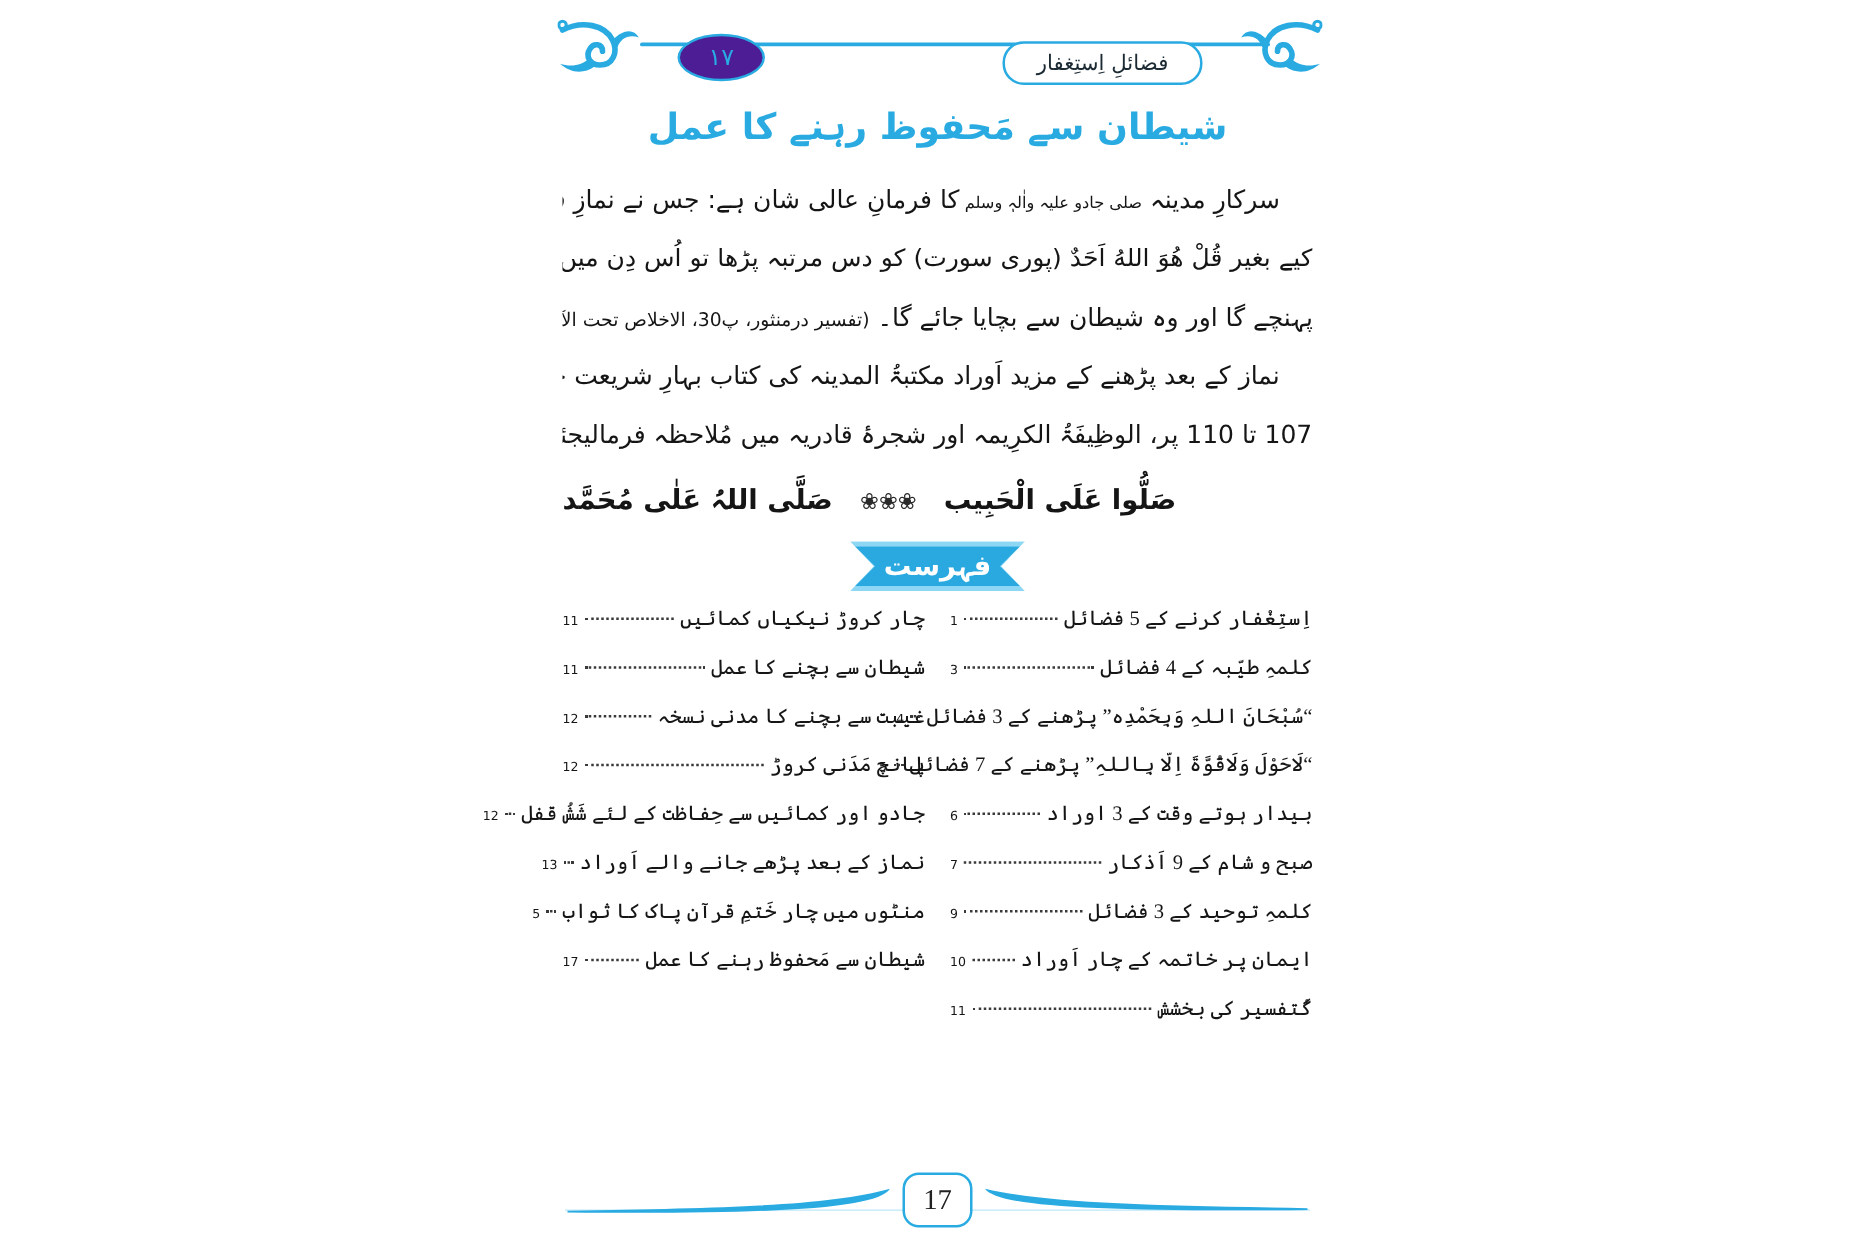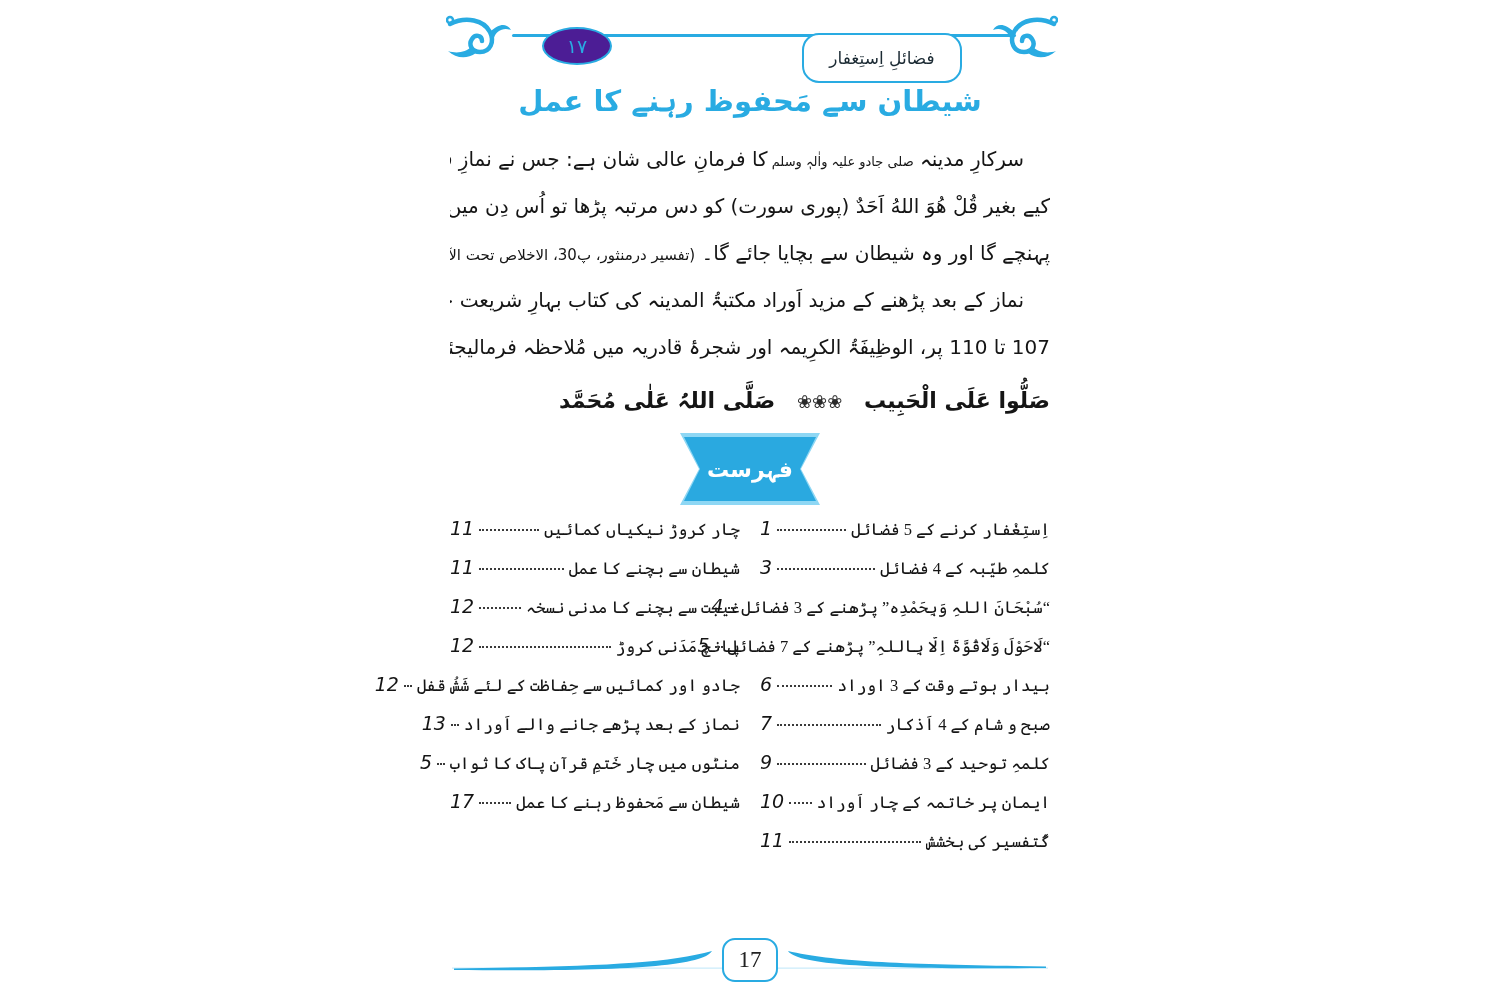--- a/index.html
+++ b/index.html
@@ -11,61 +11,61 @@
   .header { position:relative; height:54px; }
   .header-line { position:absolute; left:62px; right:34px; top:20px; height:3px;
                  background:var(--accent); border-radius:2px; }
   .flourish { position:absolute; top:0; width:66px; height:48px; }
   .flourish.left { left:-4px; transform:scaleX(-1); }
   .flourish.right { right:-8px; }
   .page-oval { position:absolute; left:92px; top:13px; width:70px; height:38px;
                background:#4c1d95; border:2.5px solid var(--accent); border-radius:50%;
                display:flex; align-items:center; justify-content:center;
                color:var(--accent); font-size:19px; }
-  .title-box { position:absolute; right:88px; top:19px; width:160px; height:50px;
+  .title-box { position:absolute; right:88px; top:19px; width:160px; height:35px;
                background:#fff; border:2px solid var(--accent); border-radius:17px;
                display:flex; align-items:center; justify-content:center;
                font-size:17px; color:#1b2a33; direction:rtl; }
 
   
   .main-heading { margin-top:16px; text-align:center; direction:rtl;
                   color:var(--accent); font-size:29px; font-weight:bold; height:48px; }
 
   
   .body-text { margin-top:4px; direction:rtl; font-size:20px; }
   .body-line { height:47px; line-height:47px; white-space:nowrap;
                text-align:justify; text-align-last:justify; overflow:hidden; }
   .body-line.last { text-align:right; text-align-last:right; }
   .body-line.indent { padding-right:26px; }
   .honorific { font-size:13px; }
   .cite { font-size:15px; }
 
   
-  .salawat { margin-top:8px; direction:rtl; text-align:right; font-weight:bold;
+  .salawat { margin-top:8px; direction:rtl; text-align:left; font-weight:bold;
              font-size:22px; height:44px; line-height:44px; }
   .salawat .flowers { color:#2b2b2b; font-size:18px; margin:0 14px; }
 
   
-  .ribbon-wrap { margin:10px auto 0; position:relative; width:140px; height:72px; }
+  .ribbon-wrap { margin:10px auto 0; position:relative; width:140px; height:40px; }
   .ribbon-outer { position:absolute; inset:0; background:var(--ribbonBorder);
       clip-path:polygon(0 0,100% 0,calc(100% - 19px) 50%,100% 100%,0 100%,19px 50%); }
   .ribbon-inner { position:absolute; inset:4px; background:var(--ribbonFill);
       clip-path:polygon(0 0,100% 0,calc(100% - 16px) 50%,100% 100%,0 100%,16px 50%);
       display:flex; align-items:center; justify-content:center; }
   .ribbon-inner span { color:#fff; font-size:22px; font-weight:bold; direction:rtl; }
 
   
   .toc { margin-top:12px; direction:rtl; display:flex; gap:20px; }
   .toc-col { flex:1 1 0; min-width:0; }
   .toc-row { display:flex; direction:rtl; align-items:baseline; height:39px;
              font-size:16.5px; white-space:nowrap; }
   .toc-title { flex:0 0 auto; overflow:hidden;font-family:Liberation Serif, serif; }
   .toc-dots { flex:1 1 auto; border-bottom:2.5px dotted #3a3a3a; margin:0 5px;
               transform:translateY(-4px); min-width:8px; }
-  .toc-page { flex:0 0 auto; font-size:19px;font-style:italic; }
+  .toc-page { flex:0 0 auto; font-size:10px; }
 
   
   .footer { position:absolute; left:0; top:938px; width:600px; height:52px; }
   .footer svg { position:absolute; left:0; top:4px; }
   .footer-pill { position:absolute; left:50%; top:0; transform:translateX(-50%);
                  width:56px; height:44px; background:#fff; border:2.5px solid var(--accent);
                  border-radius:13px; display:flex; align-items:center; justify-content:center;
                  font-family:"Liberation Serif", serif; font-size:23px; color:#222; }
 </style>
 </head>
@@ -151,21 +151,21 @@
           <span class="toc-title">“لَاحَوْلَ وَلَاقُوَّةَ اِلَّا بِاللہِ” پڑھنے کے 7 فضائل</span>
           <span class="toc-dots"></span>
           <span class="toc-page">5</span>
         </div>
         <div class="toc-row">
           <span class="toc-title">بیدار ہوتے وقت کے 3 اوراد</span>
           <span class="toc-dots"></span>
           <span class="toc-page">6</span>
         </div>
         <div class="toc-row">
-          <span class="toc-title">صبح و شام کے 4 اَذکار</span>
+          <span class="toc-title">صبح و شام کے 9 اَذکار</span>
           <span class="toc-dots"></span>
           <span class="toc-page">7</span>
         </div>
         <div class="toc-row">
           <span class="toc-title">کلمہِ توحید کے 3 فضائل</span>
           <span class="toc-dots"></span>
           <span class="toc-page">9</span>
         </div>
         <div class="toc-row">
           <span class="toc-title">ایمان پر خاتمہ کے چار اَوراد</span>

